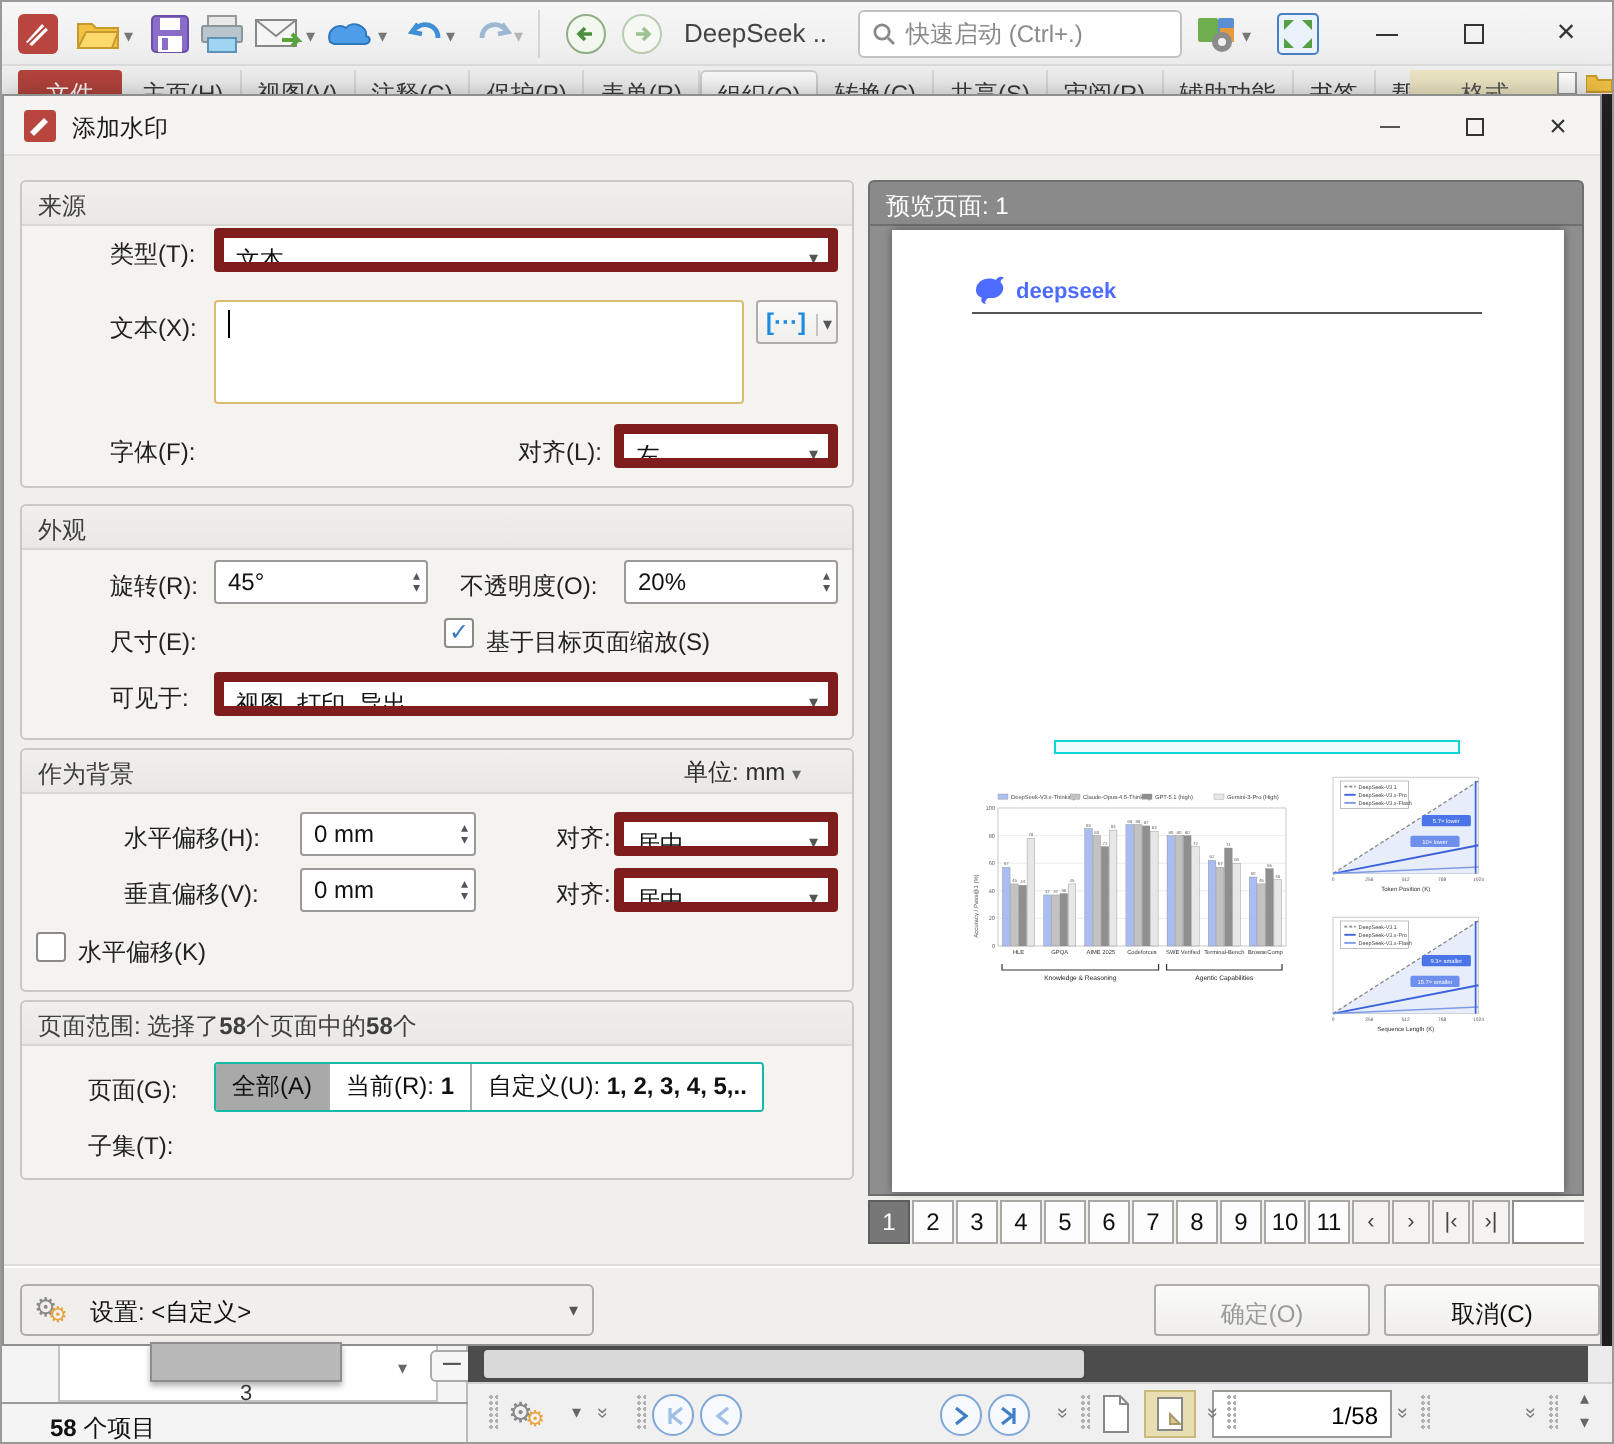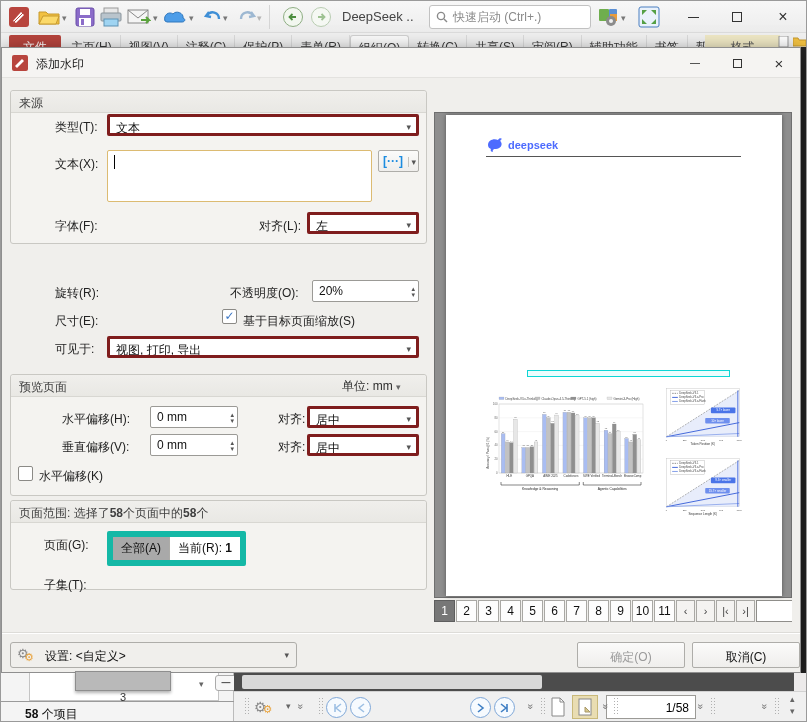--- a/index.html
+++ b/index.html
@@ -24,27 +24,27 @@
   #format-tab{position:absolute;right:28px;top:2px;width:75px;height:22px;background:#efe8c5;font-size:12px;color:#555;text-align:center;padding-top:4px;}
   #ms-icons{position:absolute;right:2px;top:3px;display:flex;gap:3px;}
   
   #dialog{position:absolute;left:0;top:46px;width:800px;height:626px;background:#f0efec;border:1px solid #8f8f8f;box-shadow:0 5px 18px rgba(0,0,0,.5);}
   #dlg-title{position:absolute;left:0;top:0;width:100%;height:30px;background:#f5f4f2;border-bottom:1px solid #e3e2df;}
   #dlg-title .ttl{position:absolute;left:34px;top:8px;font-size:12px;color:#1a1a1a;}
   .dlgctl{position:absolute;top:0;width:42px;height:30px;display:flex;align-items:center;justify-content:center;color:#333;}
   .group{position:absolute;left:8px;width:417px;background:#f4f3f0;border:1px solid #c9c8c3;border-radius:3px;}
   .ghead{height:22px;background:linear-gradient(#f0efec,#e9e8e4);border-bottom:1px solid #d8d7d2;border-radius:3px 3px 0 0;font-size:12px;color:#3f3f3f;padding:4px 8px;}
   .lbl{position:absolute;font-size:12px;color:#222;white-space:nowrap;}
-  .combo{position:absolute;height:22px;background:#fff;border:3px solid #7f1d1d;border-radius:2px;font-size:12px;color:#111;padding:3px 18px 0 6px;white-space:nowrap;overflow:hidden;}
+  .combo{position:absolute;height:22px;background:#fff;border:5px solid #7f1d1d;border-radius:2px;font-size:12px;color:#111;padding:3px 18px 0 6px;white-space:nowrap;overflow:hidden;}
   .combo .cv{position:absolute;right:5px;top:5px;font-size:9px;color:#555;}
   .spin{position:absolute;height:22px;background:#fff;border:1px solid #9b9a96;border-radius:2px;font-size:12px;color:#111;padding:3px 16px 0 6px;}
   .spin .ar{position:absolute;right:3px;font-size:7px;color:#555;line-height:1;}
   .cb{position:absolute;width:15px;height:15px;background:#fff;border:1px solid #8b8a86;border-radius:2px;font-size:12px;line-height:13px;text-align:center;color:#3b76c4;font-weight:bold;}
   .btn{position:absolute;background:linear-gradient(#fbfbfa,#efeeec);border:1px solid #aeada9;border-radius:2px;font-size:12px;color:#111;text-align:center;}
-  .seg{position:absolute;display:flex;border:6px solid #14b8a6;border-radius:2px;overflow:hidden;background:#fff;}
+  .seg{position:absolute;display:flex;border:1px solid #14b8a6;border-radius:2px;overflow:hidden;background:#fff;}
   .seg .si{font-size:12px;padding:3px 8px;border-right:1px solid #adaca8;background:#fff;color:#111;white-space:nowrap;}
   .seg .si:last-child{border-right:none;}
   .seg .si.on{background:#a9a9a9;}
   .bold{font-weight:bold;}
   
   #pv-head{position:absolute;left:432px;top:42px;width:358px;height:22px;background:#8a8a8a;border:1px solid #707070;border-bottom:none;color:#fff;font-size:12px;padding:4px 8px;border-radius:3px 3px 0 0;}
   #pv-frame{position:absolute;left:432px;top:64px;width:358px;height:486px;background:#8e8e8e;border:1px solid #6f6f6f;padding:2px;}
   #pv-page{position:absolute;left:11px;top:2px;width:336px;height:481px;background:#fff;box-shadow:0 0 4px rgba(0,0,0,.4);}
   #wm-rect{position:absolute;left:81px;top:255px;width:203px;height:7px;border:1px solid #0fd6d6;background:rgba(0,220,220,.07);}
   #pv-logo{position:absolute;left:40px;top:22px;width:120px;height:18px;}
@@ -247,36 +247,43 @@
     <div class="abs" style="left:376px;top:102px;width:41px;height:22px;background:linear-gradient(#fbfbfa,#efeeec);border:1px solid #aeada9;border-radius:2px">
       <span class="abs" style="left:4px;top:3px;color:#1c8ce0;font-size:12px;font-weight:bold">[···]</span>
       <span class="abs" style="right:2px;top:6px;font-size:9px;color:#555;border-left:1px solid #c5c4c0;padding-left:2px">▾</span>
     </div>
     <span class="lbl" style="left:53px;top:170px">字体(F):</span>
     <span class="lbl" style="left:257px;top:170px">对齐(L):</span>
     <div class="combo" style="left:305px;top:164px;width:112px">
       <span>左</span><span class="cv">▾</span>
     </div>
 
+    <div class="group" style="top:204px;height:118px">
+      <div class="ghead">外观</div>
+    </div>
     <span class="lbl" style="left:53px;top:237px">旋转(R):</span>
+    <div class="spin" style="left:105px;top:232px;width:107px">
+      <span>45°</span>
+      <span class="ar" style="top:4px">▴</span><span class="ar" style="bottom:3px">▾</span>
+    </div>
     <span class="lbl" style="left:228px;top:237px">不透明度(O):</span>
     <div class="spin" style="left:310px;top:232px;width:107px">
       <span>20%</span>
       <span class="ar" style="top:4px">▴</span><span class="ar" style="bottom:3px">▾</span>
     </div>
     <span class="lbl" style="left:53px;top:265px">尺寸(E):</span>
     <div class="cb" style="left:220px;top:261px"><span>✓</span></div>
     <span class="lbl" style="left:241px;top:265px">基于目标页面缩放(S)</span>
     <span class="lbl" style="left:53px;top:293px">可见于:</span>
     <div class="combo" style="left:105px;top:288px;width:312px">
       <span>视图, 打印, 导出</span><span class="cv">▾</span>
     </div>
 
     <div class="group" style="top:326px;height:122px">
-      <div class="ghead">预览页面</div>
+      <div class="ghead">作为背景</div>
     </div>
     <div class="abs" style="left:340px;top:330px;font-size:12px;color:#2d2d2d">
       <span>单位:</span>
       <span>mm</span>
       <span class="chev">▾</span>
     </div>
     <span class="lbl" style="left:60px;top:363px">水平偏移(H):</span>
     <div class="spin" style="left:148px;top:358px;width:88px">
       <span>0 mm</span>
       <span class="ar" style="top:4px">▴</span><span class="ar" style="bottom:3px">▾</span>
@@ -299,23 +306,25 @@
 
     <div class="group" style="top:452px;height:90px">
       <div class="ghead">
         <span>页面范围: 选择了</span><span class="bold">58</span><span>个页面中的</span><span class="bold">58</span><span>个</span>
       </div>
     </div>
     <span class="lbl" style="left:42px;top:489px">页面(G):</span>
     <div class="seg" style="left:105px;top:483px">
       <span class="si on">全部(A)</span>
       <span class="si"><span>当前(R):</span> <b>1</b></span>
-    </div>
-    <span class="lbl" style="left:42px;top:529px">子集(T):</span>
-
+      <span class="si"><span>自定义(U):</span> <b>1, 2, 3, 4, 5,..</b></span>
+    </div>
+    <span class="lbl" style="left:42px;top:517px">子集(T):</span>
+
+    <div id="pv-head">预览页面: 1</div>
     <div id="pv-frame">
       <div id="pv-page">
         <svg id="pv-logo" viewBox="0 0 120 18">
           <path d="M2 8 C2 3,8 1,12 3 C13 1,15 1,16 2 C14 3,14 4,15 5 C17 8,14 12,10 12 L8 12 C7 13,6 14,7 15 C5 15,4 13,5 12 C3 11,2 10,2 8 Z" fill="#4d6bfe"></path>
           <text x="22" y="12" font-size="11" font-weight="bold" fill="#4d6bfe">deepseek</text>
         </svg>
         <div id="pv-rule"></div>
         <div id="wm-rect"></div>
         <svg id="bar-chart" class="abs" style="left:40px;top:276px" width="159" height="114" viewBox="0 0 159 114">
             <rect x="13" y="13" width="144" height="69" fill="#fff" stroke="#bbb" stroke-width="0.4"></rect>

